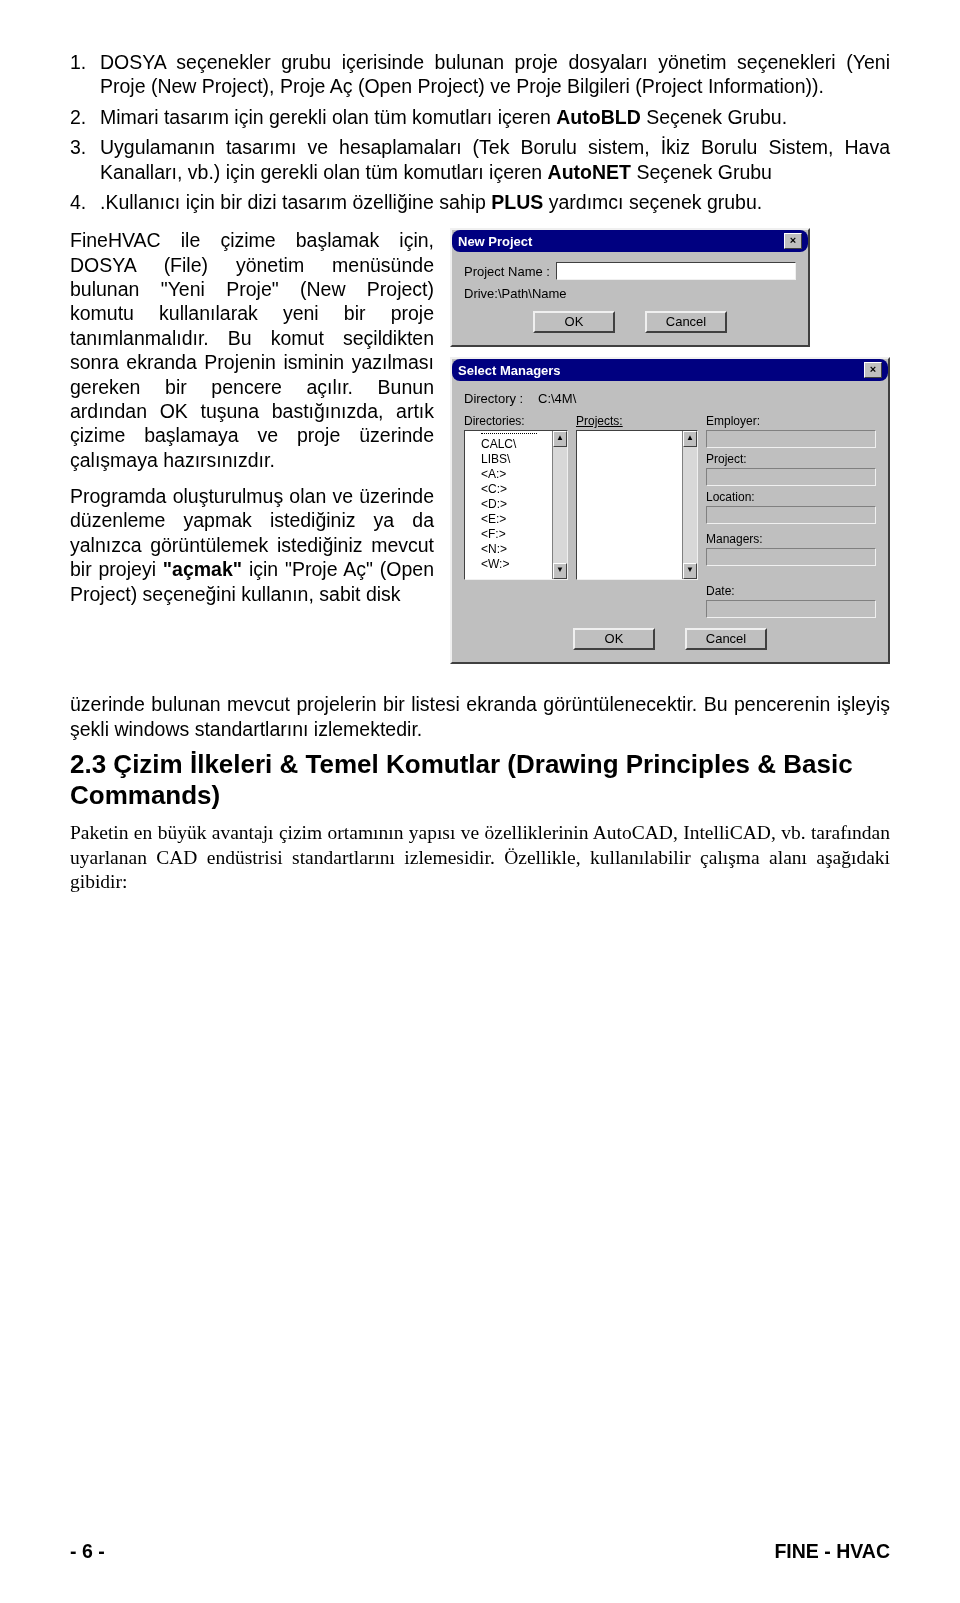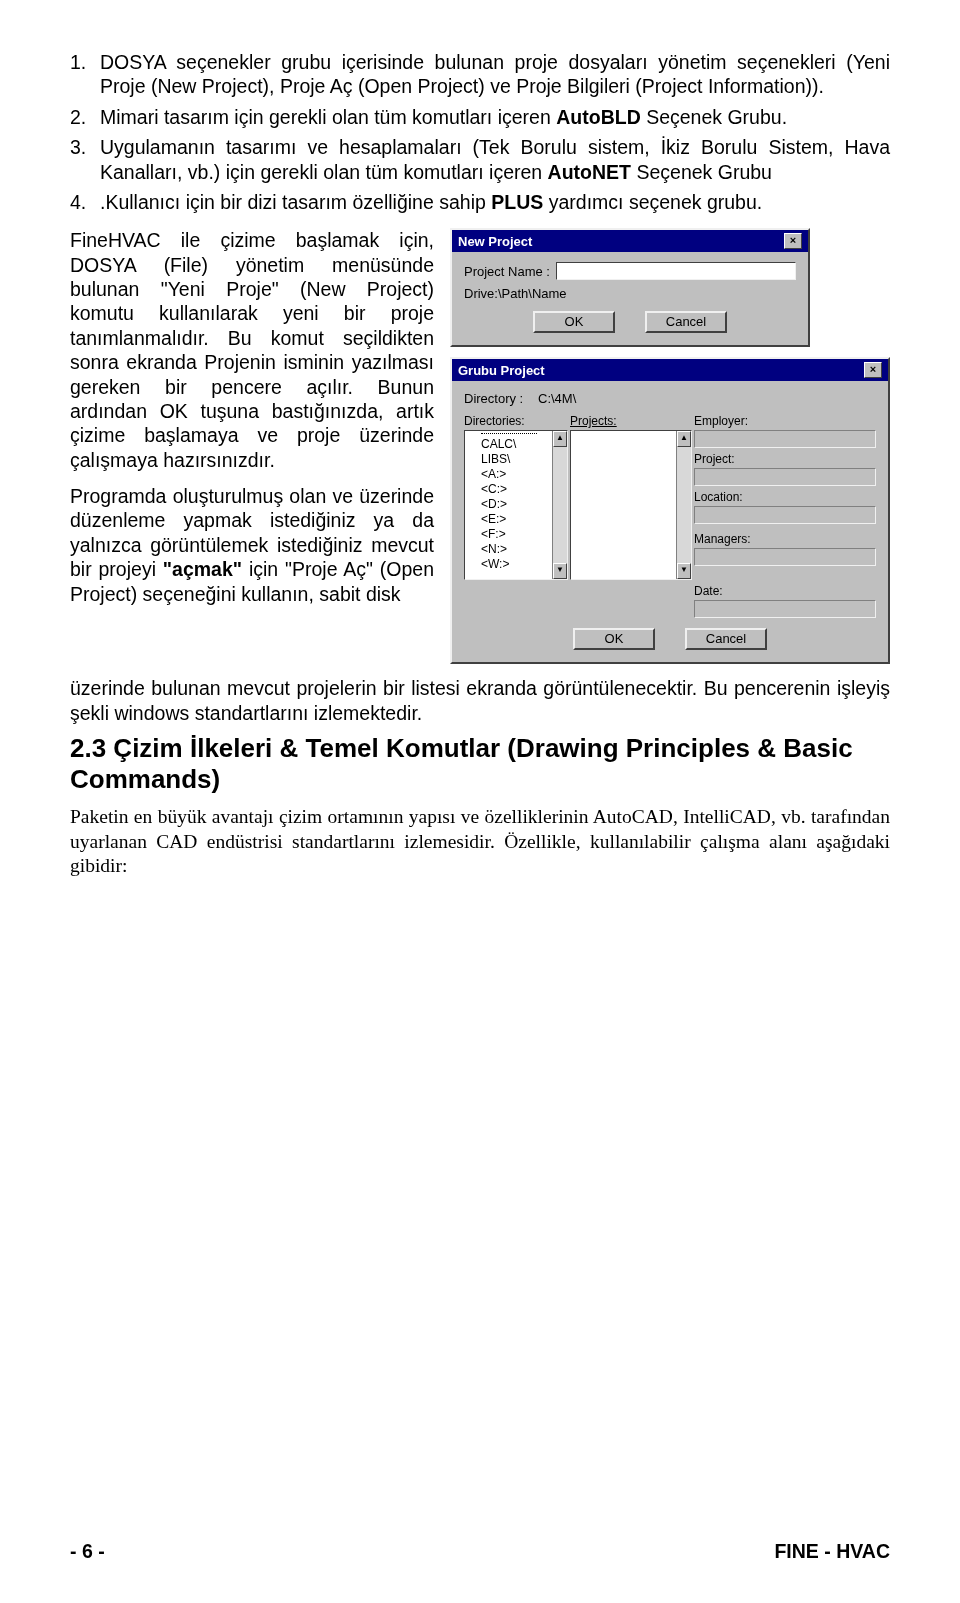--- a/index.html
+++ b/index.html
@@ -65,20 +65,21 @@
     margin-bottom: 10px;
   }
   .dlg-title {
     background: #000080;
     color: #fff;
     font-weight: bold;
     padding: 3px 6px;
     display: flex;
     align-items: center;
     justify-content: space-between;
+    border-radius: 8px;
   }
   .dlg-close {
     width: 16px; height: 14px;
     background: #bfbfbf;
     border-top: 1px solid #fff;
     border-left: 1px solid #fff;
     border-right: 1px solid #404040;
     border-bottom: 1px solid #404040;
     color: #000;
     font-family: Arial, sans-serif;
@@ -158,21 +159,21 @@
   }
   .sb .up { top: 0; }
   .sb .down { bottom: 0; }
   .dotline {
     border-top: 1px dotted #000;
     margin: 1px 14px 3px 0;
   }
 
   .sp2-grid {
     display: flex;
-    gap: 2px;
+    gap: 8px;
   }
   .sp2-col { display: flex; flex-direction: column; }
   .sp2-header { font-size: 12px; margin-bottom: 2px; }
   .field-inset {
     height: 18px;
     background: #bfbfbf;
     border-top: 1px solid #808080;
     border-left: 1px solid #808080;
     border-right: 1px solid #f0f0f0;
     border-bottom: 1px solid #f0f0f0;
@@ -249,21 +250,21 @@
           </div>
           <div class="dlg-btns">
             <div class="btn">OK</div>
             <div class="btn">Cancel</div>
           </div>
         </div>
       </div>
 
       <div class="dlg" style="width:440px;">
         <div class="dlg-title">
-          <span>Grubu Project</span>
+          <span>Select Managers</span>
           <span class="dlg-close">×</span>
         </div>
         <div class="dlg-body">
           <div class="dlg-row" style="margin-bottom:8px;">
             <span class="dlg-label" style="width:74px;">Directory :</span>
             <span class="dlg-label">C:\4M\</span>
           </div>
           <div class="sp2-grid">
             <div class="sp2-col" style="width:104px;">
               <div class="sp2-header">Directories:</div>
@@ -313,21 +314,21 @@
         </div>
       </div>
     </div>
 
     <div class="narrow">FineHVAC ile çizime başlamak için, DOSYA (File) yönetim menüsünde bulunan "Yeni Proje" (New Project) komutu kullanılarak yeni bir proje tanımlanmalıdır. Bu komut seçildikten sonra ekranda Projenin isminin yazılması gereken bir pencere açılır. Bunun ardından OK tuşuna bastığınızda, artık çizime başlamaya ve proje üzerinde çalışmaya hazırsınızdır.</div>
     <div class="narrow">
       <span>Programda oluşturulmuş olan ve üzerinde düzenleme yapmak istediğiniz ya da yalnızca görüntülemek istediğiniz mevcut bir projeyi </span><span class="b">"açmak"</span><span> için "Proje Aç" (Open Project) seçeneğini kullanın, sabit disk</span>
     </div>
   </div>
 
-  <div class="para" style="margin-top:2px;">üzerinde bulunan mevcut projelerin bir listesi ekranda görüntülenecektir. Bu pencerenin işleyiş şekli windows standartlarını izlemektedir.</div>
+  <div class="para" style="margin-top:18px;">üzerinde bulunan mevcut projelerin bir listesi ekranda görüntülenecektir. Bu pencerenin işleyiş şekli windows standartlarını izlemektedir.</div>
 
   <div class="h2">2.3 Çizim İlkeleri &amp; Temel Komutlar (Drawing Principles &amp; Basic Commands)</div>
 
   <div class="after-h2">Paketin en büyük avantajı çizim ortamının yapısı ve özelliklerinin AutoCAD, IntelliCAD, vb. tarafından uyarlanan CAD endüstrisi standartlarını izlemesidir. Özellikle, kullanılabilir çalışma alanı aşağıdaki gibidir:</div>
 
   <div class="footer">
     <span>- 6 -</span>
     <span>FINE - HVAC</span>
   </div>
 </div>

